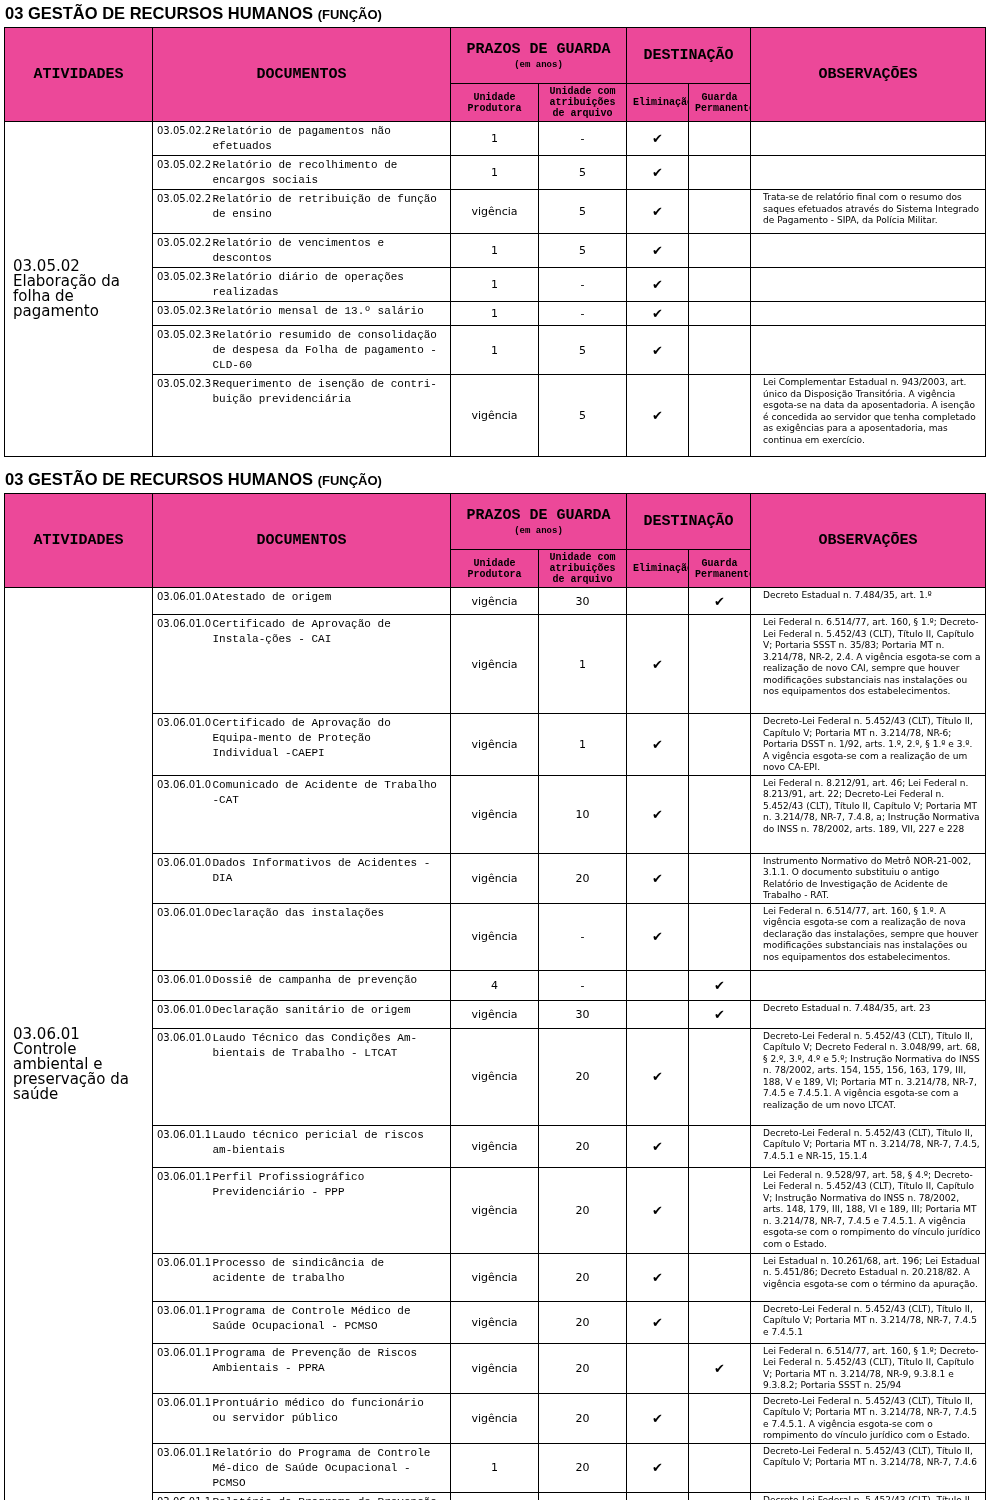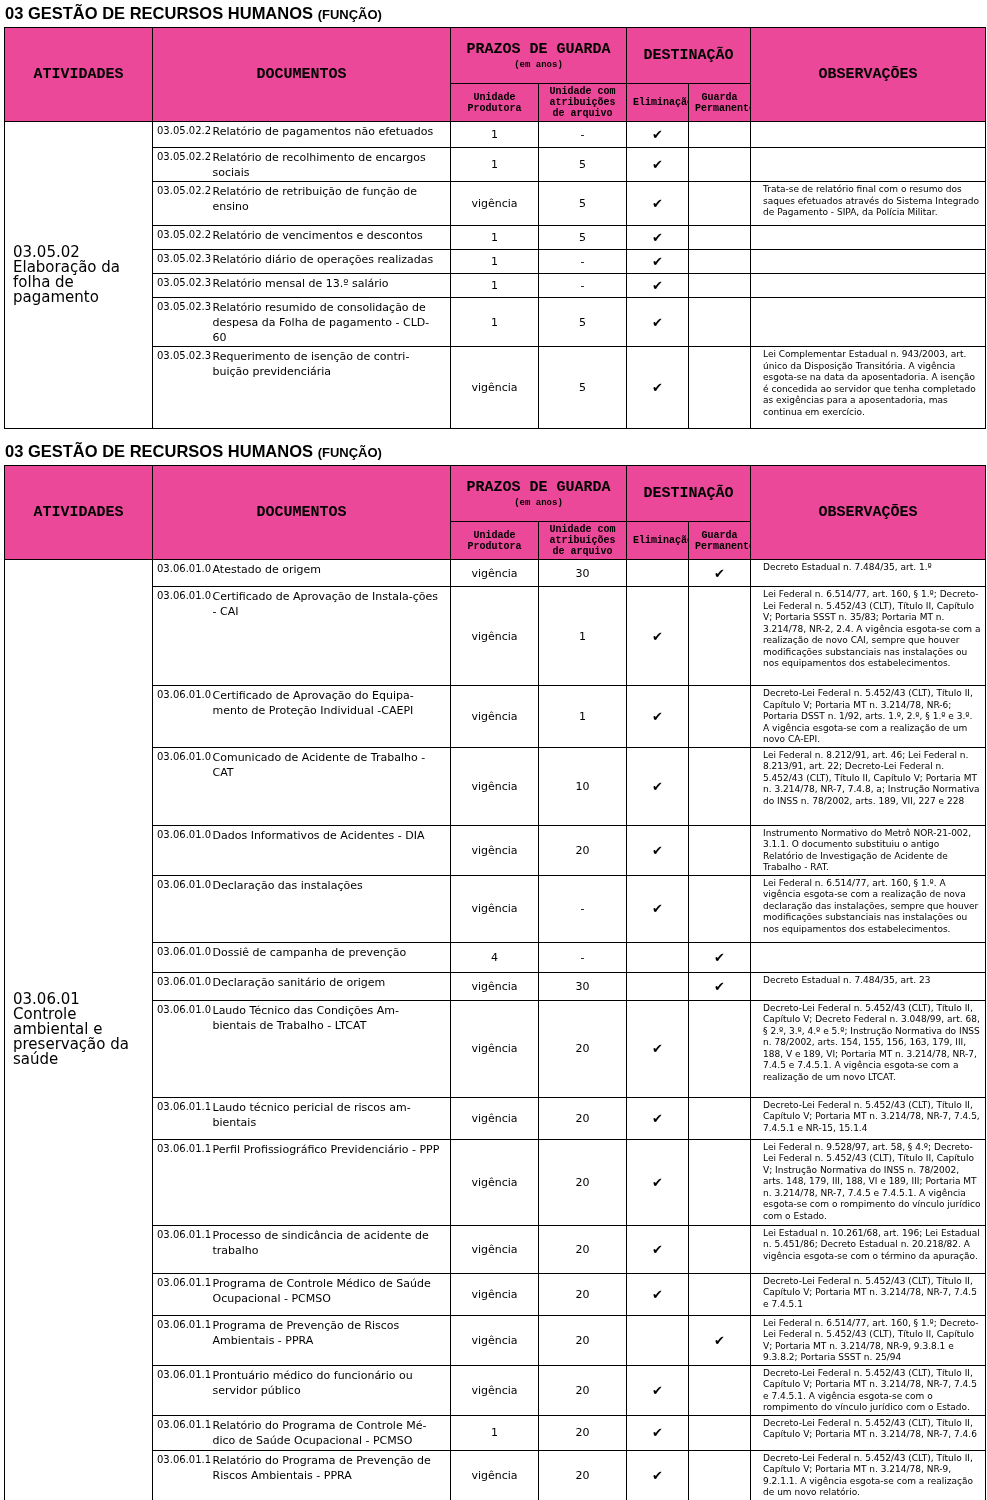--- a/index.html
+++ b/index.html
@@ -32,21 +32,21 @@
   .h-prazos .em-anos { display:block; font-size:9px; font-weight:bold; margin-top:2px; }
   .h-sub   { font-size:10px; line-height:11px; padding:2px 6px; }
   tr.head-top { height:56px; }
   tr.head-sub { height:34px; }
 
   td.act-cell  { font-size:15px; line-height:15px; padding:2px 14px 2px 8px;
                  vertical-align:middle; }
   td.code-cell { border-right:none; font-size:10px; vertical-align:top;
                  padding:3px 1px 1px 4px; white-space:nowrap; }
   td.doc-cell  { border-left:none; font-size:11px; line-height:15px;
-                 vertical-align:top; padding:2px 8px 1px 2px; }
+                 vertical-align:top; padding:2px 8px 1px 2px;font-family:Liberation Mono, monospace; }
   td.val-cell  { font-size:11px; text-align:center; vertical-align:middle; }
   td.check-cell{ font-size:13px; font-weight:bold; text-align:center;
                  vertical-align:middle; }
   td.obs-cell  { font-size:9px; line-height:11.5px; vertical-align:top;
                  padding:2px 4px 1px 12px; }
 </style>
 </head>
 <body>
 
 <div class="page">

